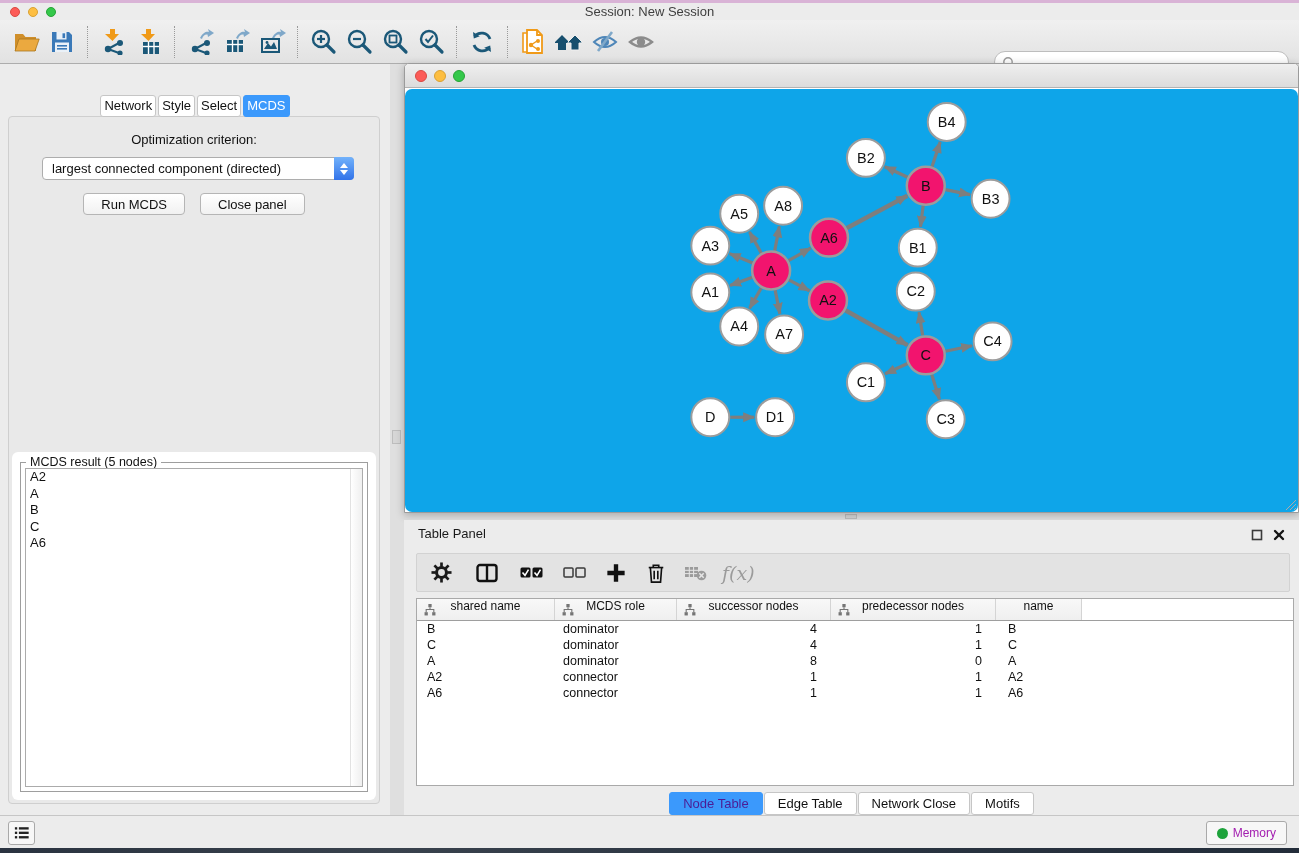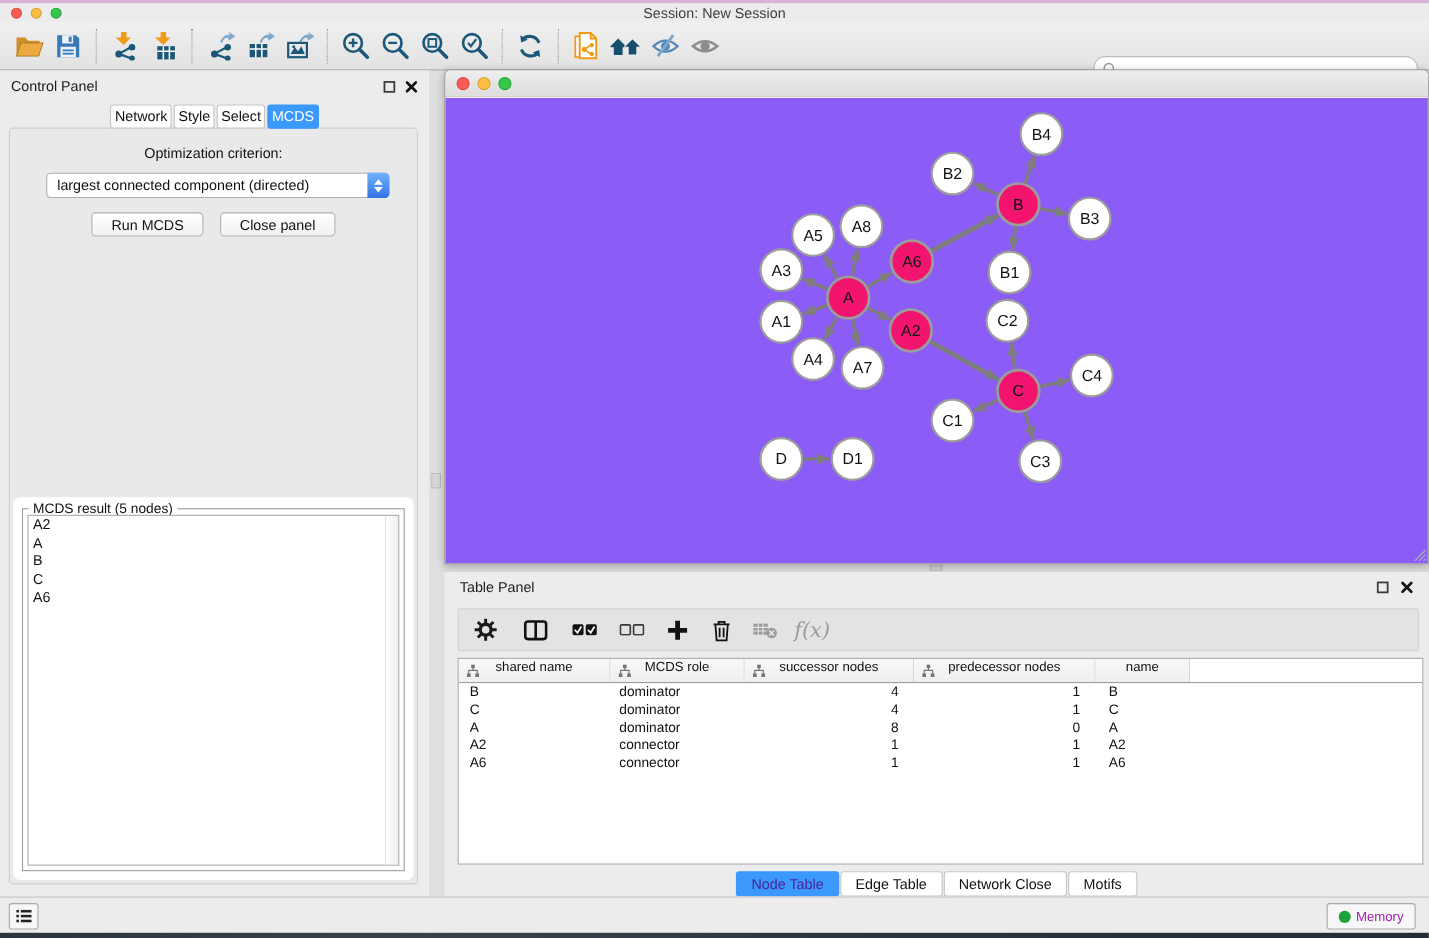--- a/index.html
+++ b/index.html
@@ -76,21 +76,21 @@
 
   
   #net-window { left:404px; top:63px; width:895px; height:450px; background:#fff;
     border:1px solid #9B9B9B; border-radius:5px 5px 0 0; box-shadow:0 2px 8px rgba(0,0,0,0.25); }
   #net-titlebar { position:absolute; left:0; top:0; width:100%; height:24px;
     background:linear-gradient(#EFEFEF,#DCDCDC); border-bottom:1px solid #B2B2B2;
     border-radius:4px 4px 0 0; }
   #net-titlebar .tl-group { position:absolute; left:10px; top:6px; display:flex; gap:7px; }
   #net-titlebar .tl { width:12px; height:12px; }
   #net-title { position:absolute; width:100%; top:4px; text-align:center; font-size:13px; color:#2f2f2f; }
-  #net-canvas { position:absolute; left:0; top:25px; right:0; bottom:0; background:#8b5cf6; overflow:hidden;}
+  #net-canvas { position:absolute; left:0; top:25px; right:0; bottom:0; background:#0ea5e9; overflow:hidden;border-radius:7px;}
   #graph-svg { width:100%; height:100%; }
   #net-resize { position:absolute; right:1px; bottom:1px; }
 
   
   #table-panel { left:404px; top:520px; width:895px; height:295px; background:#ECECEC; }
   #tp-title { position:absolute; left:14px; top:6px; font-size:13px; color:#1a1a1a; }
   #tp-float { position:absolute; right:36px; top:7px; }
   #tp-close { position:absolute; right:14px; top:7px; }
   #tp-toolbar { position:absolute; left:12px; top:33px; width:874px; height:39px;
     background:#E3E3E3; border:1px solid #D2D2D2; border-radius:2px;
@@ -293,36 +293,20 @@
   <div id="toolbar-search">
     <svg width="14" height="14" viewBox="0 0 14 14">
       <circle cx="6" cy="6" r="4.2" fill="none" stroke="#9A9A9A" stroke-width="1.4"></circle>
       <line x1="9" y1="9" x2="12.5" y2="12.5" stroke="#9A9A9A" stroke-width="1.4"></line>
     </svg>
     <input type="text" placeholder="" style="">
   </div>
 </div>
 
 <div id="control-panel" class="abs">
-  <div id="cp-header">
-    <span id="cp-title">Control Panel</span>
-    <span id="cp-float">
-      <svg width="12" height="12" viewBox="0 0 12 12">
-          <rect x="1.5" y="1.5" width="9" height="9" fill="none" stroke="#3a3a3a" stroke-width="1.6"></rect>
-        </svg>
-    </span>
-    <span id="cp-close">
-      <svg width="12" height="12" viewBox="0 0 12 12">
-          <g stroke="#141414" stroke-width="2.4" stroke-linecap="round">
-            <line x1="2" y1="2" x2="10" y2="10"></line>
-            <line x1="10" y1="2" x2="2" y2="10"></line>
-          </g>
-        </svg>
-    </span>
-  </div>
   <div id="cp-tabs">
       <div class="cp-tab">Network</div>
       <div class="cp-tab">Style</div>
       <div class="cp-tab">Select</div>
       <div class="cp-tab active">MCDS</div>
     </div>
   <div id="cp-content">
     <div id="opt-label">Optimization criterion:</div>
     <div id="cp-buttons">
       <button class="mac-btn">Run MCDS</button>

